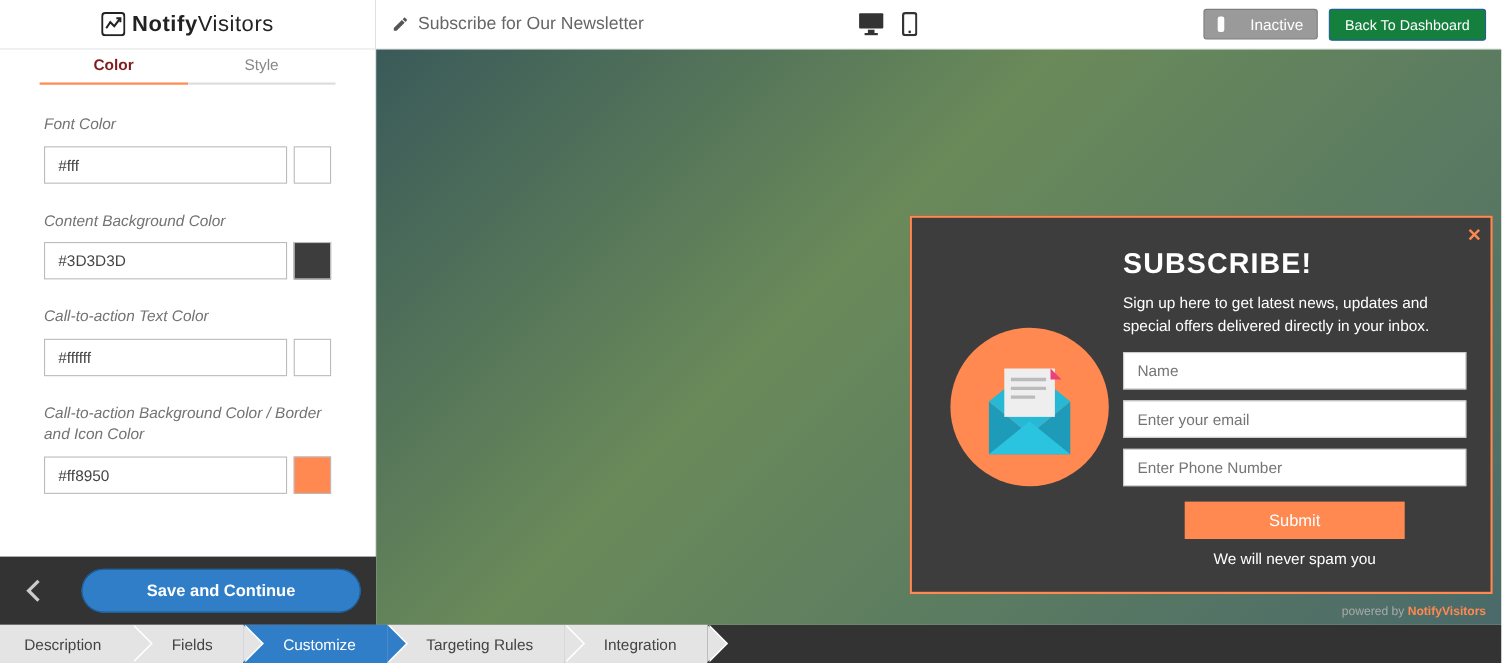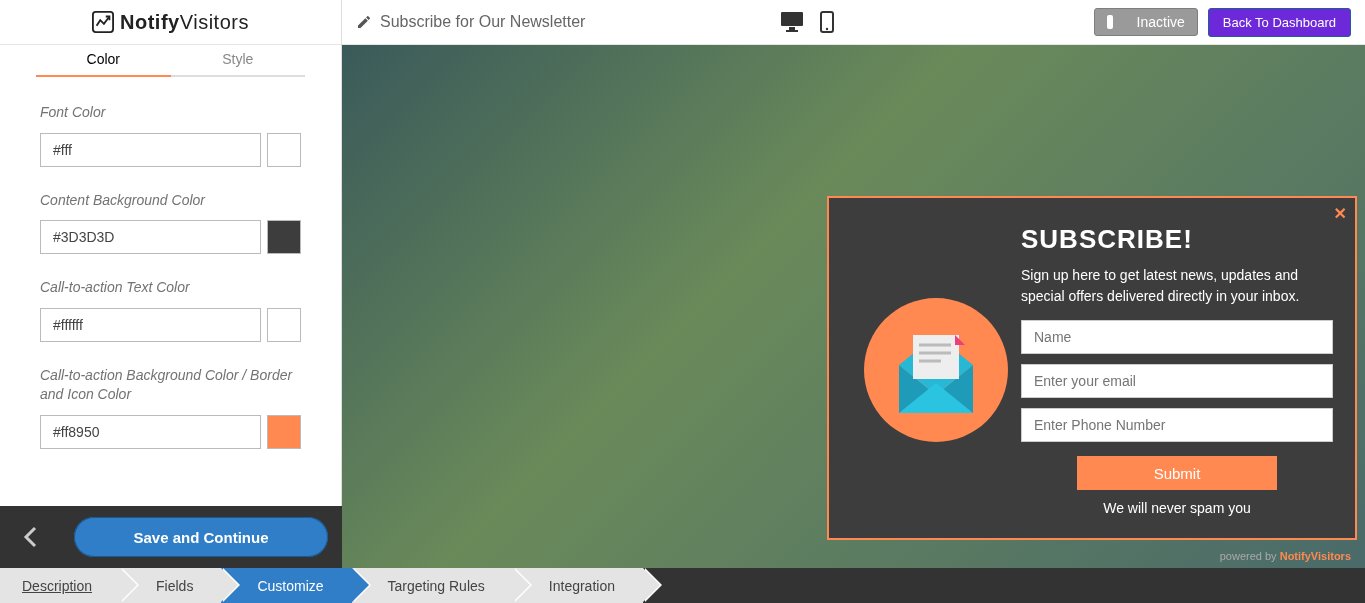--- a/index.html
+++ b/index.html
@@ -7,60 +7,60 @@
 
   
   .sidebar     { position:absolute; left:0; top:0; width:342px; height:568px; background:#fff; border-right:1px solid #ddd; }
   .logo-bar    { height:45px; display:flex; align-items:center; justify-content:center; border-bottom:1px solid #e5e5e5; }
   .logo-bar svg{ margin-right:6px; }
   .logo-text   { font-size:20px; color:#222; letter-spacing:.5px; }
   .logo-text b { font-weight:700; }
 
   .tab-strip   { display:flex; height:32px; align-items:flex-end; padding:0 36px; }
   .tab         { flex:1; text-align:center; font-size:14px; color:#888; padding-bottom:8px; border-bottom:2px solid #ddd; cursor:pointer; }
-  .tab.active  { color:#000000; border-bottom:2px solid #ff8950; }
+  .tab.active  { color:#7f1d1d; border-bottom:2px solid #ff8950;font-weight:bold; }
 
   .panel       { padding:26px 40px 0 40px; overflow-y:auto; height:calc(100% - 45px - 32px - 62px); }
   .field-group { margin-bottom:24px; }
   .field-label { font-size:14px; color:#737373; margin-bottom:10px; line-height:1.4;font-style:italic; }
   .field-row   { display:flex; align-items:stretch; }
   .field-input { flex:1; height:34px; border:1px solid #bbb; padding:0 12px; font-size:14px; color:#444; }
   .swatch      { width:34px; height:34px; border:1px solid #bbb; margin-left:6px; cursor:pointer; }
 
   .save-bar    { position:absolute; left:0; bottom:0; width:342px; height:62px; background:#333; display:flex; align-items:center; }
   .save-back   { width:60px; height:62px; display:flex; align-items:center; justify-content:center; color:#ccc; cursor:pointer; }
   .save-btn    { flex:1; margin:0 14px; height:40px; border:none; border-radius:20px; background:#2f7ec7; color:#fff; font-size:15px; cursor:pointer; box-shadow:0 0 0 1px #1a5a94 inset;font-weight:bold; }
 
   
   .topbar      { position:absolute; left:342px; top:0; right:0; height:45px; background:#fff; border-bottom:1px solid #e5e5e5; display:flex; align-items:center; padding:0 14px; }
   .page-title  { font-size:16px; color:#666; display:flex; align-items:center; gap:8px; }
   .device-icons{ margin-left:auto; display:flex; gap:16px; align-items:center; color:#333; margin-right:260px;}
   .status-chip { background:#9a9a9a; color:#fff; border:1px solid #7e7e7e; border-radius:3px; padding:5px 12px; font-size:14px; display:flex; align-items:center; gap:24px; cursor:pointer; }
   .status-chip .knob{ width:6px; height:14px; background:#fff; border-radius:2px; }
-  .dash-btn    { background:#6d28d9; color:#fff; border:1px solid #1f5e96; border-radius:3px; padding:6px 14px; font-size:13px; margin-left:10px; cursor:pointer; }
+  .dash-btn    { background:#15803d; color:#fff; border:1px solid #1f5e96; border-radius:3px; padding:6px 14px; font-size:13px; margin-left:10px; cursor:pointer; }
 
   
   .canvas      { position:absolute; left:342px; top:45px; right:0; bottom:35px; background:linear-gradient(135deg,#3a5a5a 0%,#6a8a5a 40%,#4a6a6a 100%); }
   .poweredby   { position:absolute; right:14px; bottom:6px; font-size:11px; color:#aaa; }
   .poweredby b { color:#ff8950; font-weight:700; }
 
   .popup       { position:absolute; right:8px; bottom:28px; width:530px; border:2px solid #ff8950; background:#3d3d3d; display:flex; padding:26px 22px 22px 22px; }
   .popup-close { position:absolute; right:8px; top:6px; color:#ff8950; font-size:16px; font-weight:900; cursor:pointer; }
   .popup-icon  { width:170px; display:flex; align-items:center; justify-content:center; }
   .popup-body  { flex:1; color:#fff; }
   .popup-title { font-size:26px; font-weight:800; letter-spacing:1px; margin-bottom:10px;}
   .popup-desc  { font-size:14px; line-height:1.45; margin-bottom:14px; }
   .popup-input { width:100%; height:34px; border:1px solid #ccc; margin-bottom:10px; padding:0 12px; font-size:14px; color:#666; }
   .popup-btn   { display:block; width:64%; margin:4px auto 10px; height:34px; border:none; background:#ff8950; color:#fff; font-size:15px; cursor:pointer; }
   .popup-foot  { text-align:center; font-size:14px; }
 
   
   .crumbs      { position:absolute; left:0; right:0; bottom:0; height:35px; background:#333; display:flex; align-items:stretch; }
   .crumb       { position:relative; background:#e4e4e4; color:#444; font-size:14px; display:flex; align-items:center; padding:0 28px 0 36px; cursor:pointer; }
-  .crumb:first-child{ padding-left:22px;text-decoration:underline; }
+  .crumb:first-child{ padding-left:22px; }
   .crumb.active{ background:#2f7ec7; color:#fff; }
   .crumb::after{ content:""; position:absolute; right:-17px; top:0; border-top:17.5px solid transparent; border-bottom:17.5px solid transparent; border-left:17px solid #e4e4e4; z-index:2; }
   .crumb::before{ content:""; position:absolute; right:-19px; top:0; border-top:17.5px solid transparent; border-bottom:17.5px solid transparent; border-left:17px solid #fff; z-index:1; }
   .crumb.active::after{ border-left-color:#2f7ec7; }
 </style>
 </head>
 <body>
 
 <div class="sidebar">
 

